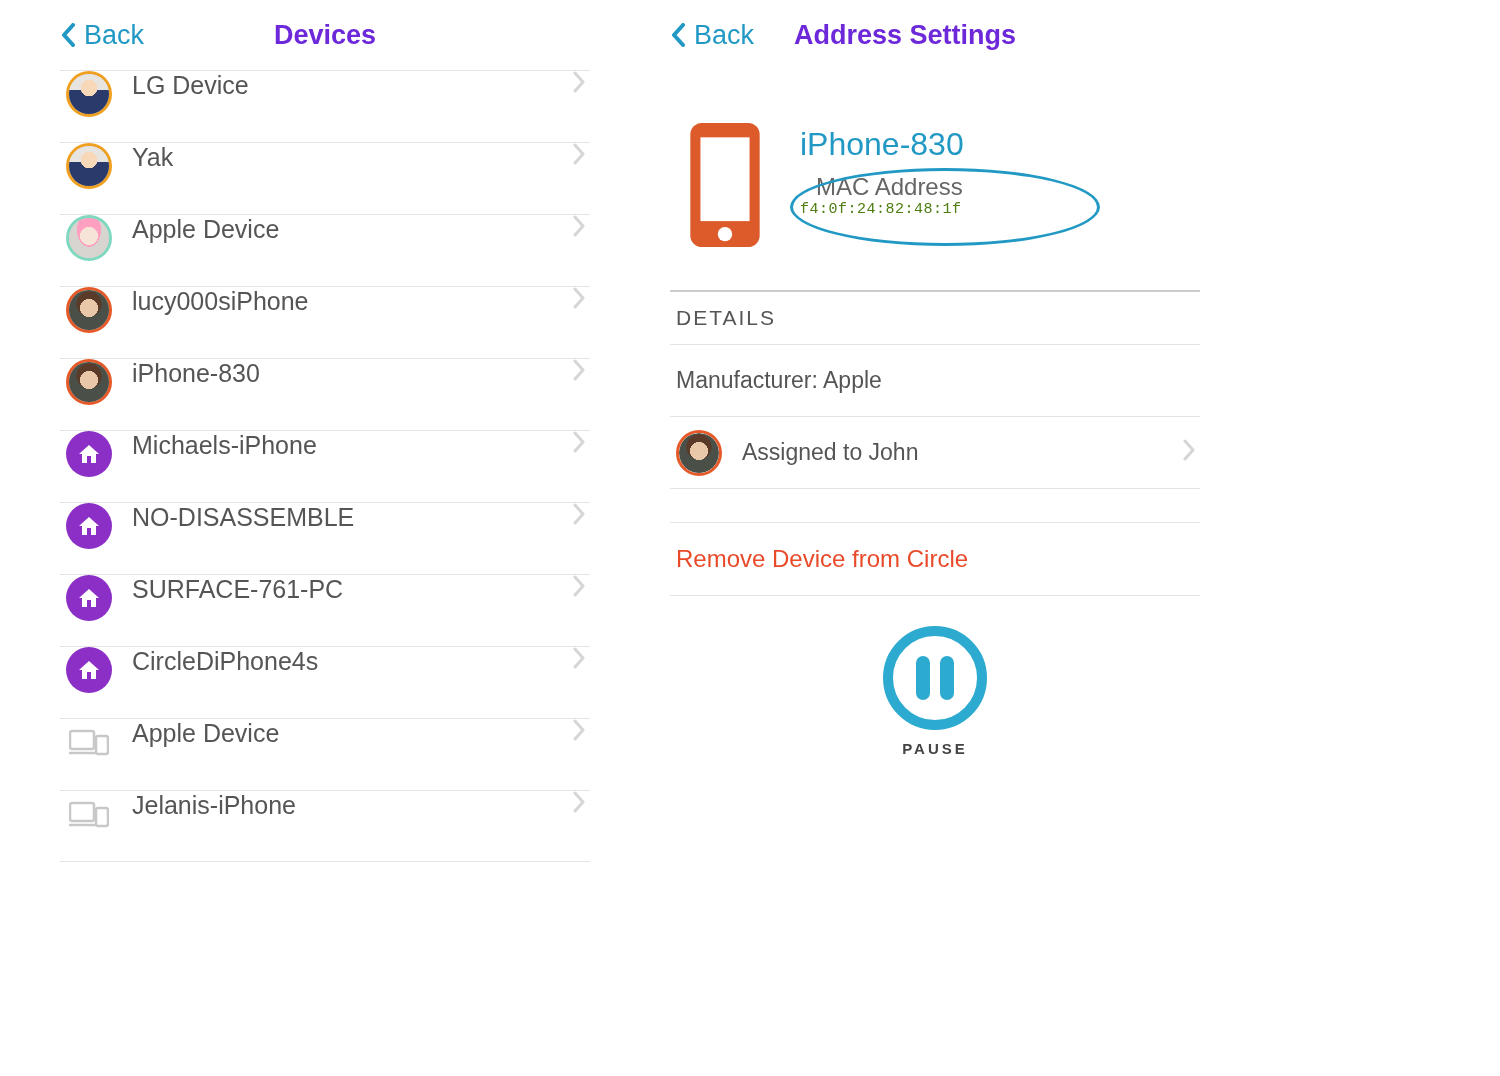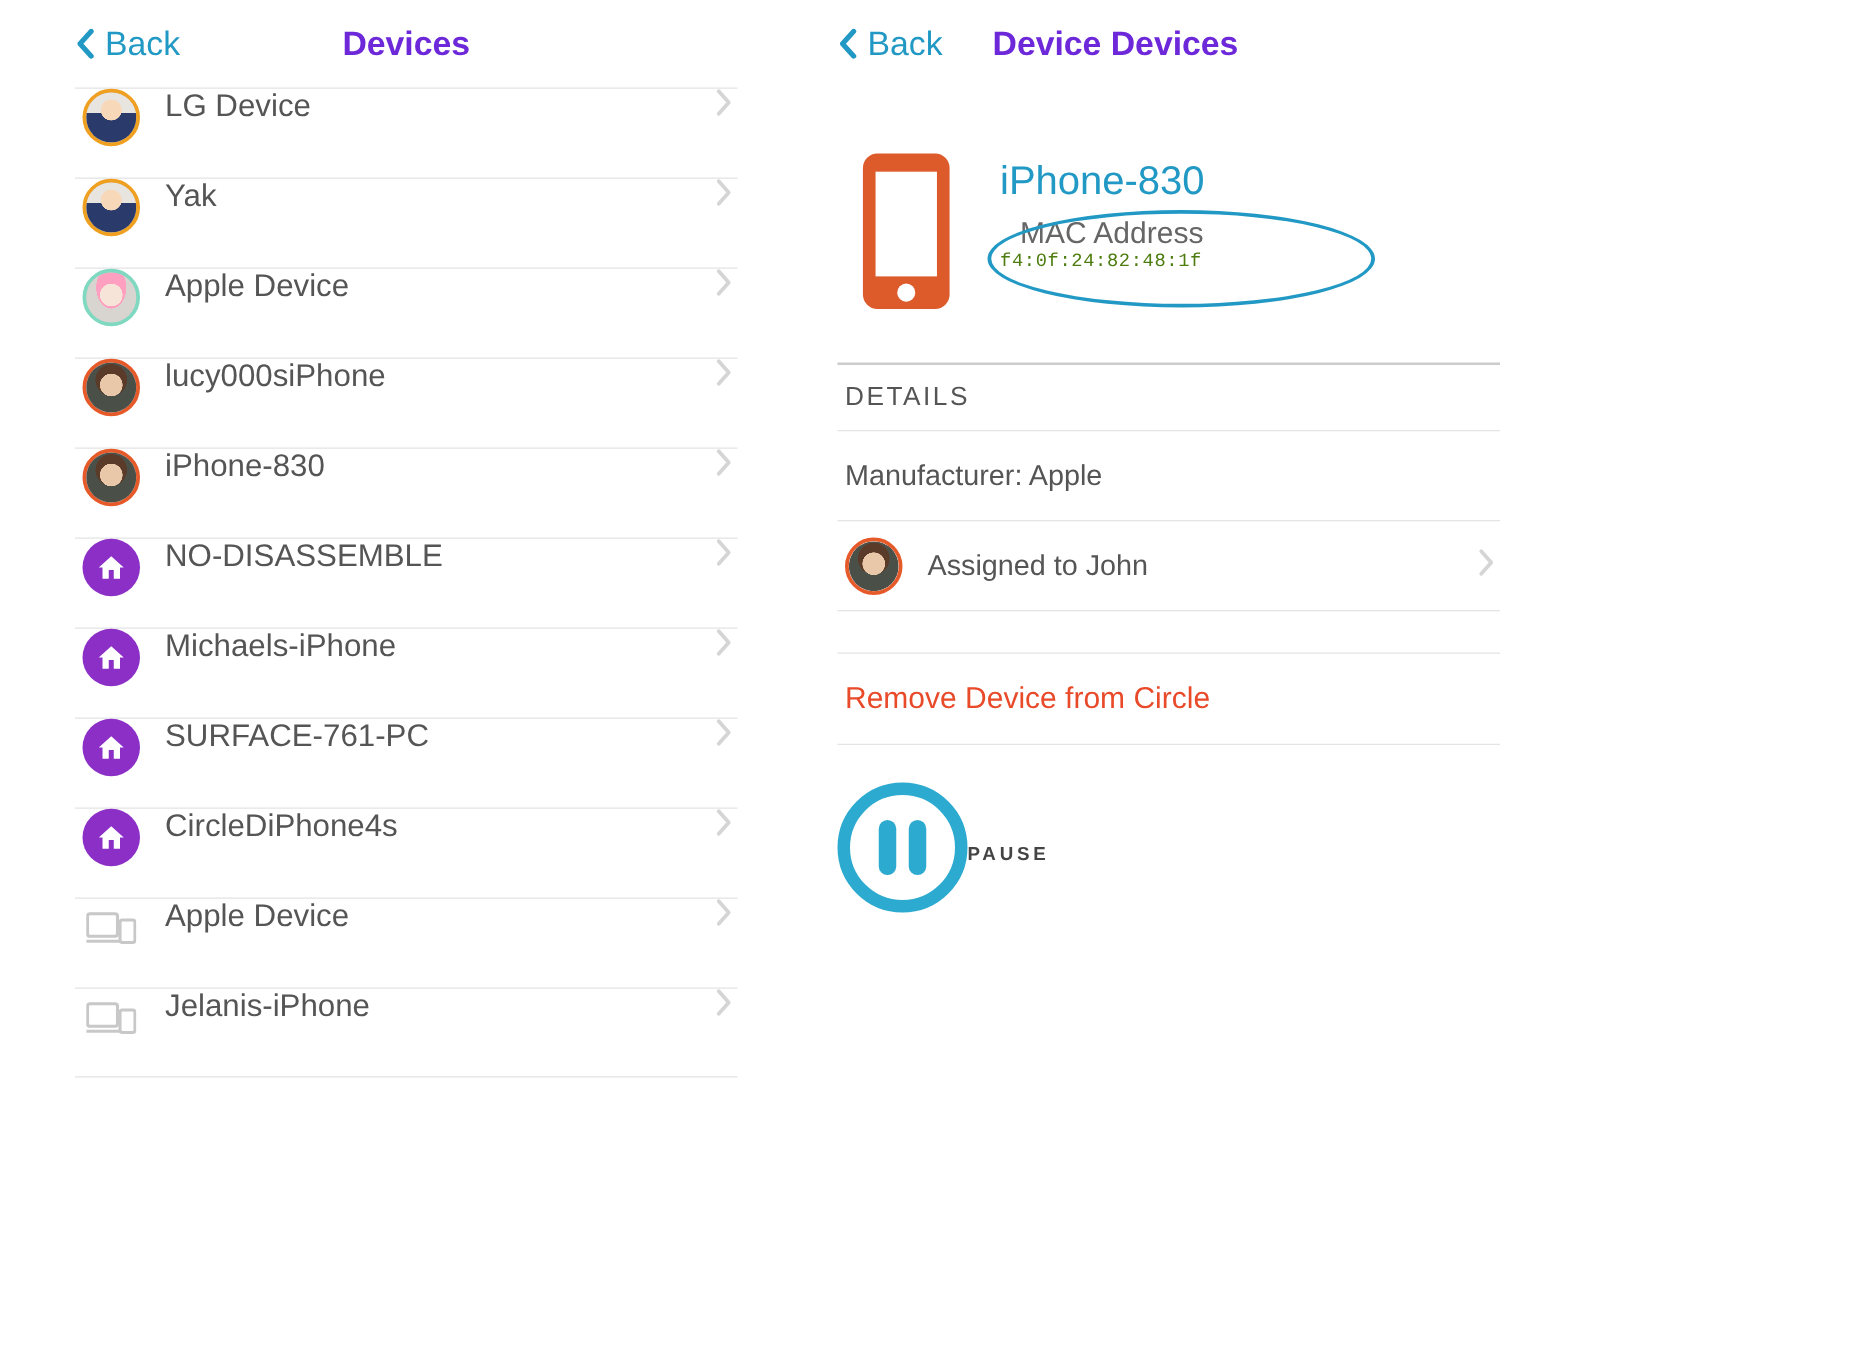--- a/index.html
+++ b/index.html
@@ -178,21 +178,21 @@
     .spacer { height: 34px; border-bottom: 1px solid #e4e4e4; }
     .remove-row {
       padding: 22px 6px;
       font-size: 24px;
       color: #e84a2a;
       border-bottom: 1px solid #e4e4e4;
       cursor: pointer;
     }
     .pause-area {
       display: flex;
-      flex-direction: row;
+      flex-direction: column;
       align-items: center;
       padding-top: 30px;
     }
     .pause-btn {
       width: 104px; height: 104px;
       border-radius: 50%;
       border: 10px solid #2caad0;
       display: flex;
       align-items: center;
       justify-content: center;
@@ -274,32 +274,32 @@
         <span class="chev-right"><svg viewBox="0 0 14 22">
             <path d="M3 2 L11 11 L3 20" stroke="#888" stroke-width="3" fill="none" stroke-linecap="round" stroke-linejoin="round"></path>
           </svg></span>
       </div>
       <div class="list-row">
         <div class="row-icon home-circle">
           <svg viewBox="0 0 24 24">
             <path d="M12 3 L2 12 L5 12 L5 21 L10 21 L10 14 L14 14 L14 21 L19 21 L19 12 L22 12 Z"></path>
           </svg>
         </div>
-        <div class="row-label">NO-DISASSEMBLE</div>
+        <div class="row-label">Michaels-iPhone</div>
         <span class="chev-right"><svg viewBox="0 0 14 22">
             <path d="M3 2 L11 11 L3 20" stroke="#888" stroke-width="3" fill="none" stroke-linecap="round" stroke-linejoin="round"></path>
           </svg></span>
       </div>
       <div class="list-row">
         <div class="row-icon home-circle">
           <svg viewBox="0 0 24 24">
             <path d="M12 3 L2 12 L5 12 L5 21 L10 21 L10 14 L14 14 L14 21 L19 21 L19 12 L22 12 Z"></path>
           </svg>
         </div>
-        <div class="row-label">Michaels-iPhone</div>
+        <div class="row-label">NO-DISASSEMBLE</div>
         <span class="chev-right"><svg viewBox="0 0 14 22">
             <path d="M3 2 L11 11 L3 20" stroke="#888" stroke-width="3" fill="none" stroke-linecap="round" stroke-linejoin="round"></path>
           </svg></span>
       </div>
       <div class="list-row">
         <div class="row-icon home-circle">
           <svg viewBox="0 0 24 24">
             <path d="M12 3 L2 12 L5 12 L5 21 L10 21 L10 14 L14 14 L14 21 L19 21 L19 12 L22 12 Z"></path>
           </svg>
         </div>
@@ -351,21 +351,21 @@
 <div class="panel panel-right">
   <div class="nav-header">
     <div class="back-btn">
       <span class="chev-left">
         <svg viewBox="0 0 16 24">
             <path d="M13 2 L4 12 L13 22" stroke="#2199c4" stroke-width="4" fill="none" stroke-linecap="round" stroke-linejoin="round"></path>
           </svg>
       </span>
       <span>Back</span>
     </div>
-    <div class="nav-title">Device Devices</div>
+    <div class="nav-title">Address Settings</div>
   </div>
 
   <div class="device-hero">
     <div class="phone-icon">
       <svg viewBox="0 0 60 90">
         <rect x="6" y="2" width="48" height="86" rx="8" fill="#dd5a2a"></rect>
         <rect x="13" y="12" width="34" height="58" fill="#ffffff"></rect>
         <circle cx="30" cy="79" r="5" fill="#ffffff"></circle>
       </svg>
     </div>

